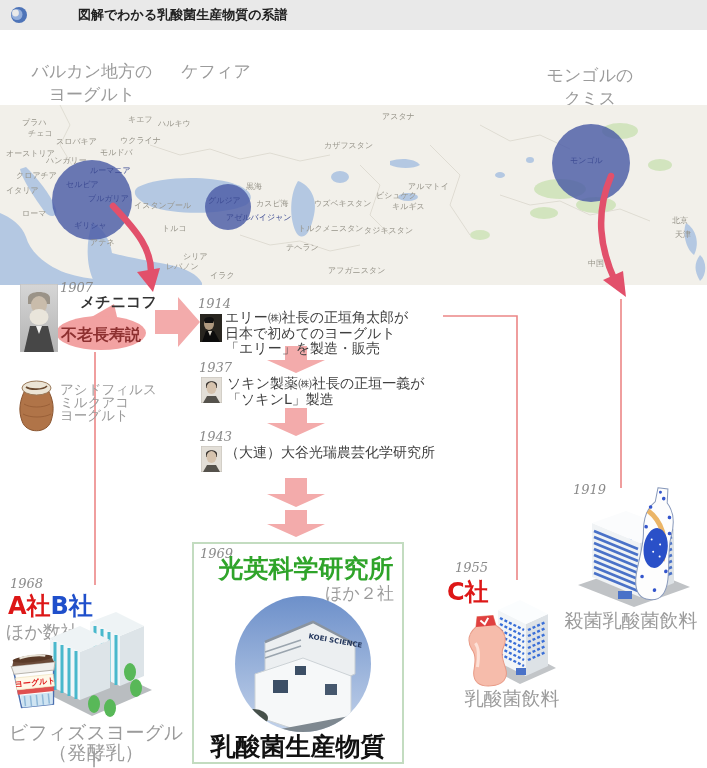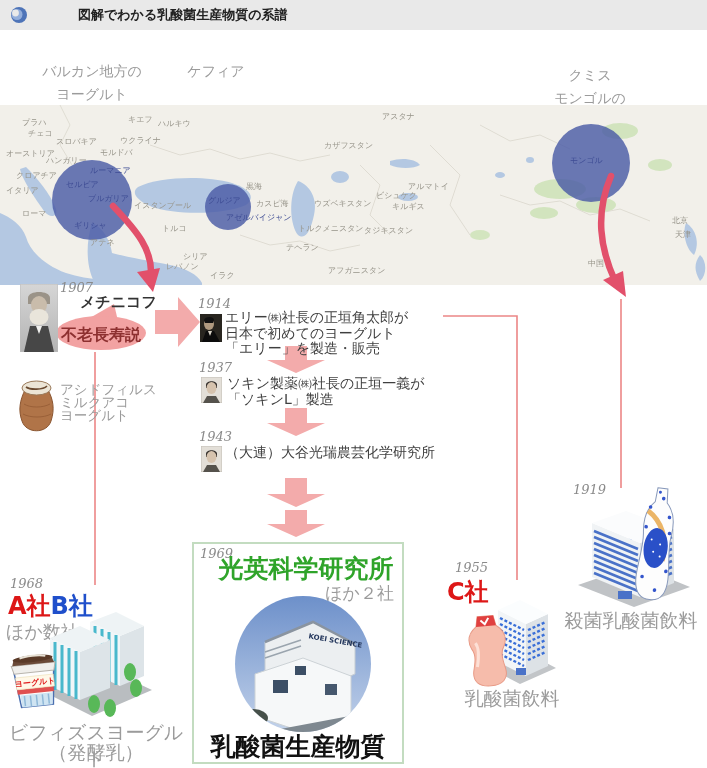--- a/index.html
+++ b/index.html
@@ -4,21 +4,21 @@
 <style>
   html,body{margin:0;padding:0;background:#fff;}
   #stage{position:relative;width:707px;height:768px;background:#fff;overflow:hidden;
          font-family:"DejaVu Sans",sans-serif;}
   .abs{position:absolute;}
   
   #hdr{left:0;top:0;width:707px;height:30px;background:#e9e9e9;display:flex;align-items:center;gap:46px;}
   #hdr .ttl{font-size:13px;font-weight:bold;color:#222;margin-left:4px;}
   #hdr svg{margin-left:10px;}
   
-  .region{color:#9b9b9b;font-size:14px;line-height:23px;text-align:center;}
+  .region{color:#9b9b9b;font-size:17px;line-height:23px;text-align:center;}
   
   #mapwrap{left:0;top:105px;width:623px;height:180px;}
   .maplbl{font-size:8px;fill:#97948a;}
   .maplbl.incircle{fill:#3e4c94;}
   
   .yr{font-family:"DejaVu Serif",serif;font-style:italic;font-size:13px;color:#8a8a8a;}
   .evt{font-size:14px;line-height:15.5px;color:#3f3f3f;}
   .name{font-size:15px;font-weight:bold;color:#333;margin-left:20px;}
   .bubbletxt{font-size:16px;font-weight:bold;color:#8d3030;width:92px;text-align:center;}
   
@@ -50,22 +50,22 @@
   </div>
 
   <div class="abs region" style="left:12px;top:60px;width:160px;">
     <div>バルカン地方の</div>
     <div>ヨーグルト</div>
   </div>
   <div class="abs region" style="left:156px;top:60px;width:120px;">
     <div>ケフィア</div>
   </div>
   <div class="abs region" style="left:510px;top:64px;width:160px;">
+    <div>モンゴルの</div>
     <div>クミス</div>
-    <div>モンゴルの</div>
   </div>
 
   <div class="abs" id="mapwrap">
     <svg width="707" height="180" viewBox="0 0 707 180">
       <rect x="0" y="0" width="707" height="180" fill="#f2f0ea"></rect>
       <g fill="#b4c8e2" stroke="none">
         <path d="M26,62 C36,72 50,88 56,104 C58,112 50,114 44,106 C34,92 22,74 20,64 Z"></path>
         <path d="M0,108 C10,112 22,120 26,132 C30,146 44,160 66,168 C84,174 104,176 118,172 L118,180 L0,180 Z"></path>
         <path d="M92,118 C102,122 110,134 112,148 C126,152 150,156 170,160 C186,163 198,170 202,178 L202,180 L96,180 C88,168 84,144 92,118 Z"></path>
         <path d="M138,82 C158,72 204,70 232,78 C250,84 256,92 246,100 C224,110 176,110 152,102 C138,96 130,88 138,82 Z"></path>

